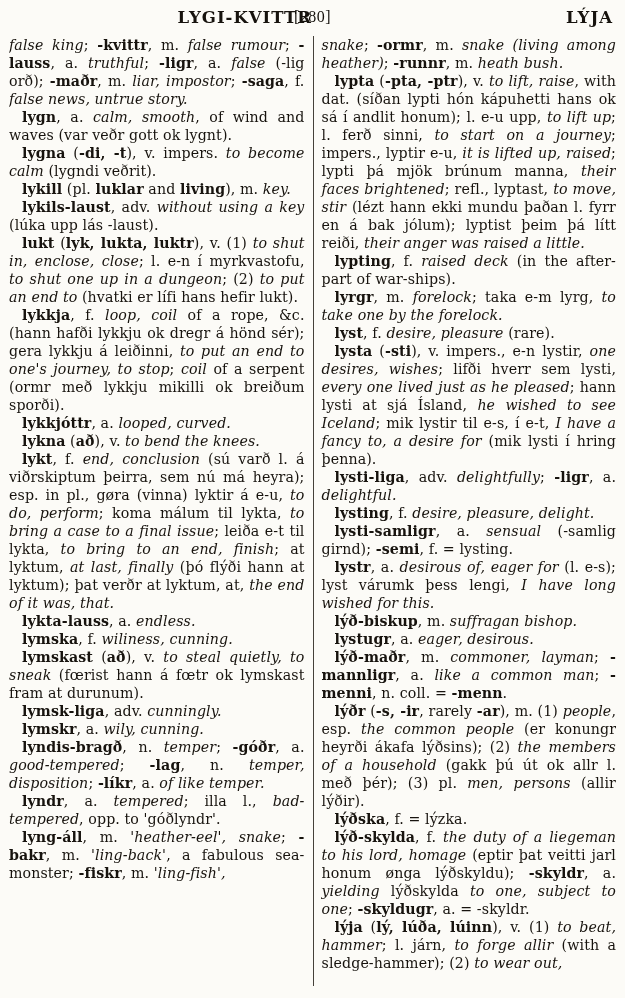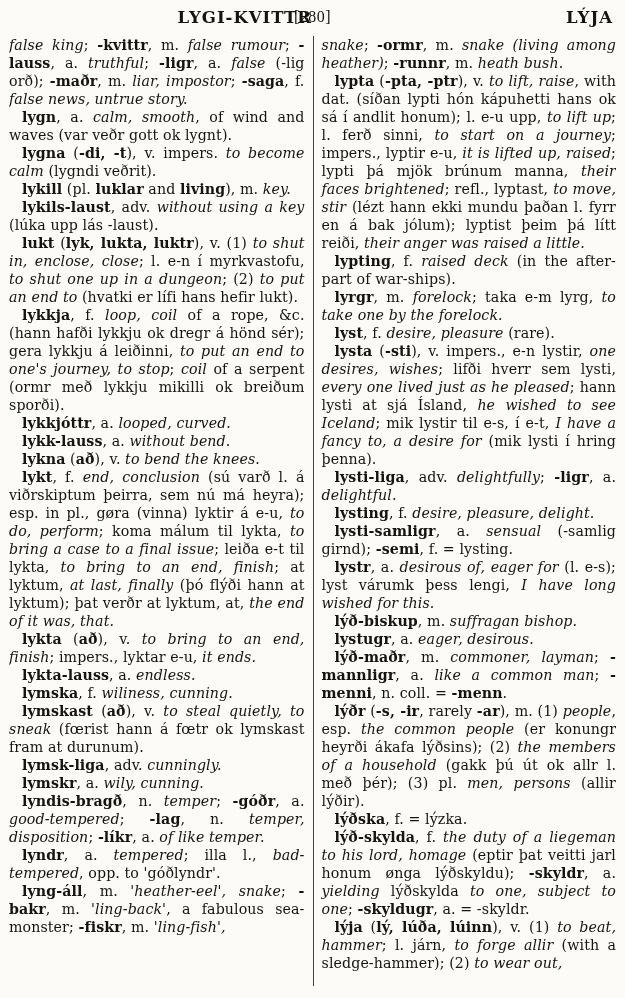--- a/index.html
+++ b/index.html
@@ -62,24 +62,22 @@
   <div class="columns">
     <div class="col col-left" id="col-left">
         <p class="entry no-indent"><i>false king</i><span>; </span><b>-kvittr</b><span>, m. </span><i>false rumour</i><span>; </span><b>-lauss</b><span>, a. </span><i>truthful</i><span>; </span><b>-ligr</b><span>, a. </span><i>false</i><span> (-lig orð); </span><b>-maðr</b><span>, m. </span><i>liar, impostor</i><span>; </span><b>-saga</b><span>, f. </span><i>false news, untrue story.</i></p>
         <p class="entry"><b>lygn</b><span>, a. </span><i>calm, smooth</i><span>, of wind and waves (var veðr gott ok lygnt).</span></p>
         <p class="entry"><b>lygna</b><span> (</span><b>-di, -t</b><span>), v. impers. </span><i>to become calm</i><span> (lygndi veðrit).</span></p>
         <p class="entry"><b>lykill</b><span> (pl. </span><b>luklar</b><span> and </span><b>living</b><span>), m. </span><i>key.</i></p>
         <p class="entry"><b>lykils-laust</b><span>, adv. </span><i>without using a key</i><span> (lúka upp lás -laust).</span></p>
         <p class="entry"><b>lukt</b><span> (</span><b>lyk, lukta, luktr</b><span>), v. (1) </span><i>to shut in, enclose, close</i><span>; l. e-n í myrkvastofu, </span><i>to shut one up in a dungeon</i><span>; (2) </span><i>to put an end to</i><span> (hvatki er lífi hans hefir lukt).</span></p>
         <p class="entry"><b>lykkja</b><span>, f. </span><i>loop, coil</i><span> of a rope, &amp;c. (hann hafði lykkju ok dregr á hönd sér); gera lykkju á leiðinni, </span><i>to put an end to one's journey, to stop</i><span>; </span><i>coil</i><span> of a serpent (ormr með lykkju mikilli ok breiðum sporði).</span></p>
         <p class="entry"><b>lykkjóttr</b><span>, a. </span><i>looped, curved.</i></p>
-        <p class="entry"><b>lykk-lauss</b><span>, a. </span><i>without bend.</i></p>
         <p class="entry"><b>lykna</b><span> (</span><b>að</b><span>), v. </span><i>to bend the knees.</i></p>
         <p class="entry"><b>lykt</b><span>, f. </span><i>end, conclusion</i><span> (sú varð l. á viðrskiptum þeirra, sem nú má heyra); esp. in pl., gøra (vinna) lyktir á e-u, </span><i>to do, perform</i><span>; koma málum til lykta, </span><i>to bring a case to a final issue</i><span>; leiða e-t til lykta, </span><i>to bring to an end, finish</i><span>; at lyktum, </span><i>at last, finally</i><span> (þó flýði hann at lyktum); þat verðr at lyktum, at, </span><i>the end of it was, that.</i></p>
-        <p class="entry"><b>lykta</b><span> (</span><b>að</b><span>), v. </span><i>to bring to an end, finish</i><span>; impers., lyktar e-u, </span><i>it ends.</i></p>
         <p class="entry"><b>lykta-lauss</b><span>, a. </span><i>endless.</i></p>
         <p class="entry"><b>lymska</b><span>, f. </span><i>wiliness, cunning.</i></p>
         <p class="entry"><b>lymskast</b><span> (</span><b>að</b><span>), v. </span><i>to steal quietly, to sneak</i><span> (fœrist hann á fœtr ok lymskast fram at durunum).</span></p>
         <p class="entry"><b>lymsk-liga</b><span>, adv. </span><i>cunningly.</i></p>
         <p class="entry"><b>lymskr</b><span>, a. </span><i>wily, cunning.</i></p>
         <p class="entry"><b>lyndis-bragð</b><span>, n. </span><i>temper</i><span>; </span><b>-góðr</b><span>, a. </span><i>good-tempered</i><span>; </span><b>-lag</b><span>, n. </span><i>temper, disposition</i><span>; </span><b>-líkr</b><span>, a. </span><i>of like temper.</i></p>
         <p class="entry"><b>lyndr</b><span>, a. </span><i>tempered</i><span>; illa l., </span><i>bad-tempered</i><span>, opp. to 'góðlyndr'.</span></p>
         <p class="entry"><b>lyng-áll</b><span>, m. </span><i>'heather-eel', snake</i><span>; </span><b>-bakr</b><span>, m. </span><i>'ling-back'</i><span>, a fabulous sea-monster; </span><b>-fiskr</b><span>, m. </span><i>'ling-fish',</i></p>
       </div>
     <div class="col col-right" id="col-right">

